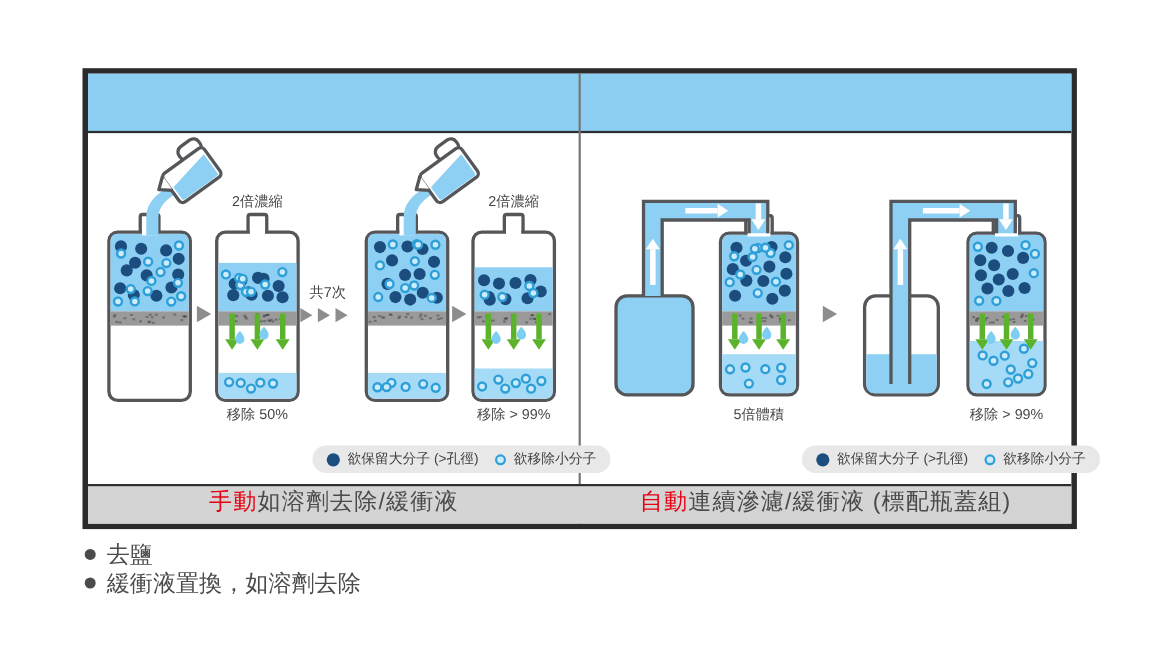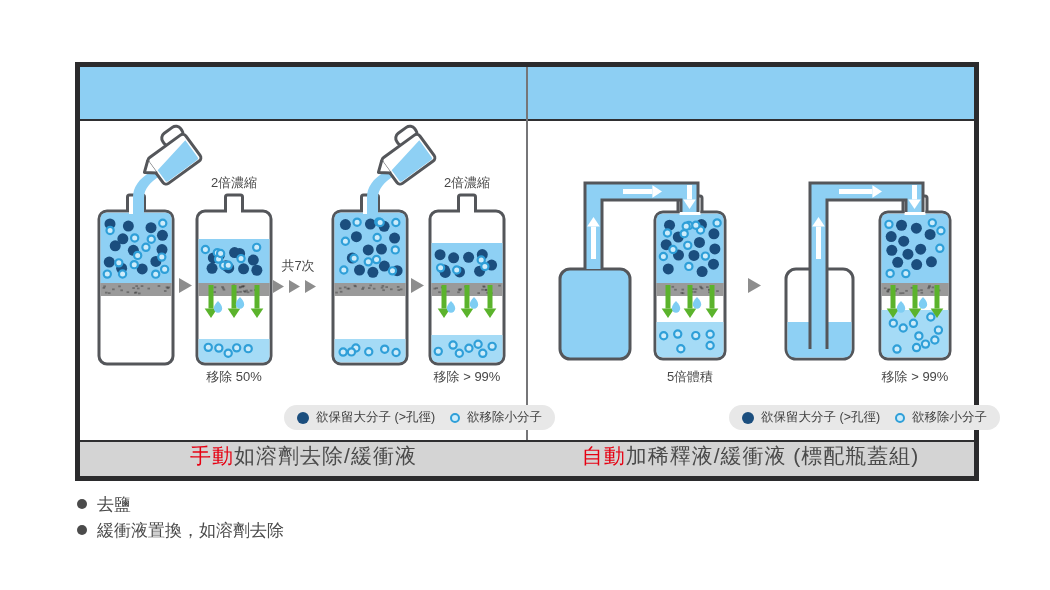--- a/index.html
+++ b/index.html
@@ -37,21 +37,21 @@
   .dot-small{width:6px;height:6px;border-radius:50%;background:#cdecfb;border:2.5px solid #2f9fd8;flex:none;margin-left:8px;}
   .footer-row{
     position:absolute;left:0;bottom:0;width:100%;height:36px;display:flex;
     background:#d4d4d4;border-top:2px solid #2f2f31;box-sizing:border-box;
   }
   .footer-cell{
     flex:1;display:flex;align-items:flex-start;justify-content:center;
     font-size:21px;color:#4a4a4a;letter-spacing:1px;
   }
   .red{color:#e60012;}
-  .notes{position:absolute;left:77px;top:491px;font-size:17px;color:#4a4a4a;}
+  .notes{position:absolute;left:77px;top:491px;font-size:21px;color:#4a4a4a;}
   .note-line{display:flex;align-items:center;height:26px;}
   .bullet{width:10px;height:10px;border-radius:50%;background:#4b4b4b;display:inline-block;margin-right:10px;flex:none;}
 </style>
 </head>
 <body>
 
 <div class="main-box">
 
   <div class="header-row">
   </div>
@@ -532,21 +532,21 @@
     <span>欲移除小分子</span>
   </div>
 
   <div class="footer-row">
     <div class="footer-cell">
       <span class="red">手動</span>
         <span>如溶劑去除/緩衝液</span>
     </div>
     <div class="footer-cell">
       <span class="red">自動</span>
-        <span>加稀釋液/緩衝液 (標配瓶蓋組)</span>
+        <span>連續滲濾/緩衝液 (標配瓶蓋組)</span>
     </div>
   </div>
 </div>
 
 <div class="notes">
   <div class="note-line">
     <span class="bullet"></span>
     <span>去鹽</span>
   </div>
   <div class="note-line">

